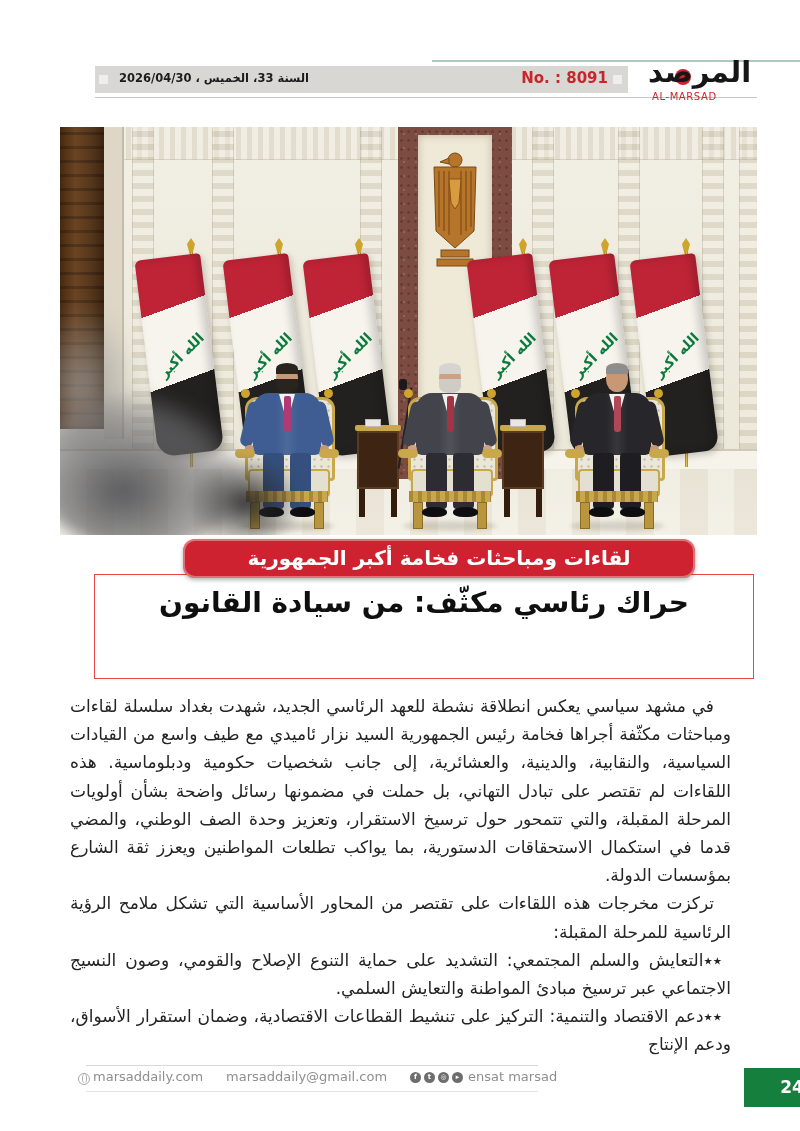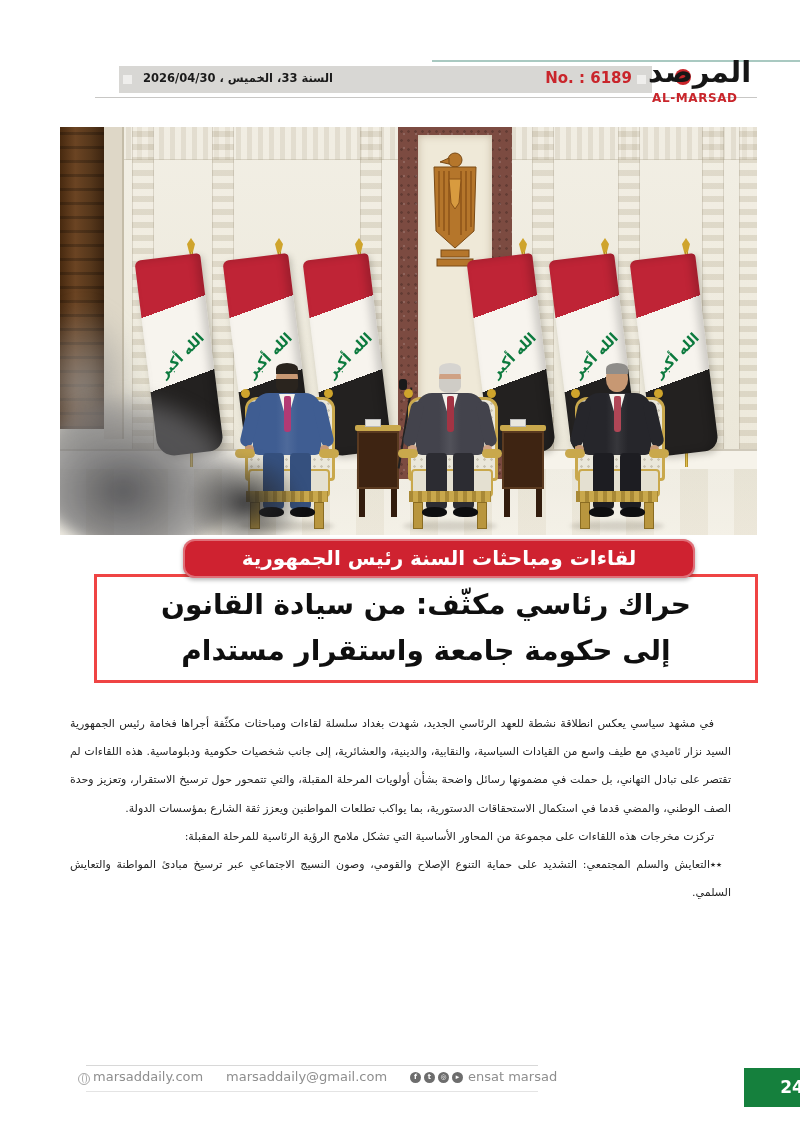--- a/index.html
+++ b/index.html
@@ -2,32 +2,32 @@
 <html lang="ar"><head>
 <meta charset="utf-8">
 <style>
   html,body{margin:0;padding:0;background:#fff;}
   .page{position:relative;width:800px;height:1131px;background:#fff;overflow:hidden;
         font-family:"DejaVu Sans",sans-serif;}
   .abs{position:absolute;}
 
   
   .teal-line{left:432px;top:60px;width:368px;height:2px;background:#a9c9c1;}
-  .header-bar{left:95px;top:66px;width:533px;height:27px;background:#d8d7d4;margin-left:24px;}
+  .header-bar{left:95px;top:66px;width:533px;height:27px;background:#d8d7d4;}
   .hsq{position:absolute;width:9px;height:9px;background:#efeeec;top:9px;}
   .hsq.l{left:4px}.hsq.r{right:6px}
   .date-text{position:absolute;left:24px;top:5px;font-size:11.5px;font-weight:bold;
              color:#1b1b1b;direction:rtl;white-space:nowrap;}
   .issue-no{position:absolute;right:20px;top:3px;font-size:15px;font-weight:bold;color:#c9252b;}
   .logo{left:648px;top:58px;width:100px;height:42px;text-align:center;}
   .logo-dot{position:absolute;left:27px;top:11px;width:16px;height:16px;border-radius:50%;
             background:#c9252b;z-index:1;}
   .logo-ar{position:absolute;left:0;top:-4px;font-size:29px;font-weight:bold;color:#161616;
            z-index:2;direction:rtl;line-height:36px;}
-  .logo-en{position:absolute;left:4px;top:33px;font-size:12px;font-weight:bold;color:#c9252b;
+  .logo-en{position:absolute;left:4px;top:33px;font-size:10px;font-weight:normal;color:#c9252b;
            letter-spacing:.6px;z-index:2;}
   .header-rule{left:95px;top:97px;width:662px;height:1px;background:#c8c7c5;}
 
   
   .photo{left:60px;top:127px;width:697px;height:408px;overflow:hidden;
          background:linear-gradient(#f2efe5,#ece8da 70%,#e9e5d7);}
   .frieze{position:absolute;left:0;top:0;right:0;height:32px;
           background:repeating-linear-gradient(90deg,rgba(186,176,152,.28) 0 5px,rgba(238,233,219,.25) 5px 11px);
           border-bottom:1px solid rgba(170,160,138,.35);}
   .pilaster{position:absolute;top:0;height:322px;width:20px;
@@ -130,27 +130,27 @@
         background:radial-gradient(ellipse,rgba(150,150,150,.8),transparent 70%);}
   .blob3{left:128px;top:328px;width:115px;height:95px;filter:blur(5px);
         background:radial-gradient(ellipse,rgba(38,38,40,.92),transparent 72%);}
 
   
   .banner{left:183px;top:539px;width:512px;height:39px;background:#cf2230;border-radius:12px;
         z-index:6;box-shadow:0 2px 4px rgba(0,0,0,.3),inset 0 0 0 2px rgba(255,255,255,.35);
         color:#fff;font-weight:bold;font-size:20px;text-align:center;line-height:39px;
         direction:rtl;}
   .headline-box{left:94px;top:574px;width:658px;height:103px;background:#fff;
-        border:3px solid #ef4444;z-index:5;text-align:center;direction:rtl;}
+        border:1px solid #ef4444;z-index:5;text-align:center;direction:rtl;}
   .headline-box .hl{font-size:28px;font-weight:bold;color:#0f0f0f;line-height:46px;}
   .headline-box .hl:first-child{margin-top:5px;}
 
   
-  .article{left:70px;top:710px;width:661px;direction:rtl;text-align:justify;
-        font-size:11px;line-height:28.2px;color:#242424;}
+  .article{left:70px;top:692px;width:661px;direction:rtl;text-align:justify;
+        font-size:17px;line-height:28.2px;color:#242424;}
   .article p{margin:0;text-indent:17px;}
   .article p.bullet{text-indent:9px;}
 
   
   .f-rule{left:86px;top:1065px;width:452px;height:1px;background:#d8d8d8;}
   .f-rule2{left:86px;top:1091px;width:452px;height:1px;background:#e4e4e4;}
   .f-text{top:1069px;font-size:13px;color:#8e8e8e;}
   .globe{left:78px;top:1073px;width:10px;height:10px;border:1.5px solid #a8a8a8;border-radius:50%;}
   .globe:after{content:"";position:absolute;left:3px;top:0;width:3px;height:9px;
         border-left:1px solid #a8a8a8;border-right:1px solid #a8a8a8;border-radius:50%;}
@@ -163,21 +163,21 @@
 </style>
 </head>
 <body>
 
 <div class="page">
 
   <div class="abs teal-line"></div>
   <div class="abs header-bar">
     <span class="hsq l"></span>
     <span class="date-text">السنة 33، الخميس ، 2026/04/30</span>
-    <span class="issue-no">No. : 6189</span>
+    <span class="issue-no">No. : 8091</span>
     <span class="hsq r"></span>
   </div>
   <div class="abs logo">
     <span class="logo-dot"></span>
     <span class="logo-ar">المرصد</span>
     <span class="logo-en">AL-MARSAD</span>
   </div>
   <div class="abs header-rule"></div>
 
   <div class="abs photo">
@@ -352,31 +352,31 @@
         <span class="cleg r"></span>
       <span class="shoe l"></span>
         <span class="shoe r"></span>
     </div>
 
     <div class="blob blob2"></div>
     <div class="blob blob1"></div>
     <div class="blob blob3"></div>
   </div>
 
-  <div class="abs banner">لقاءات ومباحثات السنة رئيس الجمهورية</div>
+  <div class="abs banner">لقاءات ومباحثات فخامة أكبر الجمهورية</div>
 
   <div class="abs headline-box">
     <div class="hl">حراك رئاسي مكثّف: من سيادة القانون</div>
-    <div class="hl">إلى حكومة جامعة واستقرار مستدام</div>
   </div>
 
   <div class="abs article">
     <p>في مشهد سياسي يعكس انطلاقة نشطة للعهد الرئاسي الجديد، شهدت بغداد سلسلة لقاءات ومباحثات مكثّفة أجراها فخامة رئيس الجمهورية السيد نزار ئاميدي مع طيف واسع من القيادات السياسية، والنقابية، والدينية، والعشائرية، إلى جانب شخصيات حكومية ودبلوماسية. هذه اللقاءات لم تقتصر على تبادل التهاني، بل حملت في مضمونها رسائل واضحة بشأن أولويات المرحلة المقبلة، والتي تتمحور حول ترسيخ الاستقرار، وتعزيز وحدة الصف الوطني، والمضي قدما في استكمال الاستحقاقات الدستورية، بما يواكب تطلعات المواطنين ويعزز ثقة الشارع بمؤسسات الدولة.</p>
-    <p>تركزت مخرجات هذه اللقاءات على مجموعة من المحاور الأساسية التي تشكل ملامح الرؤية الرئاسية للمرحلة المقبلة:</p>
+    <p>تركزت مخرجات هذه اللقاءات على تقتصر من المحاور الأساسية التي تشكل ملامح الرؤية الرئاسية للمرحلة المقبلة:</p>
     <p class="bullet">٭٭التعايش والسلم المجتمعي: التشديد على حماية التنوع الإصلاح والقومي، وصون النسيج الاجتماعي عبر ترسيخ مبادئ المواطنة والتعايش السلمي.</p>
+    <p class="bullet">٭٭دعم الاقتصاد والتنمية: التركيز على تنشيط القطاعات الاقتصادية، وضمان استقرار الأسواق، ودعم الإنتاج</p>
   </div>
 
   <div class="abs f-rule"></div>
   <div class="abs f-rule2"></div>
   <span class="abs globe"></span>
   <span class="abs f-text site">marsaddaily.com</span>
   <span class="abs f-text mail">marsaddaily@gmail.com</span>
   <div class="abs socials">
     <span class="soc">f</span>
     <span class="soc">t</span>

